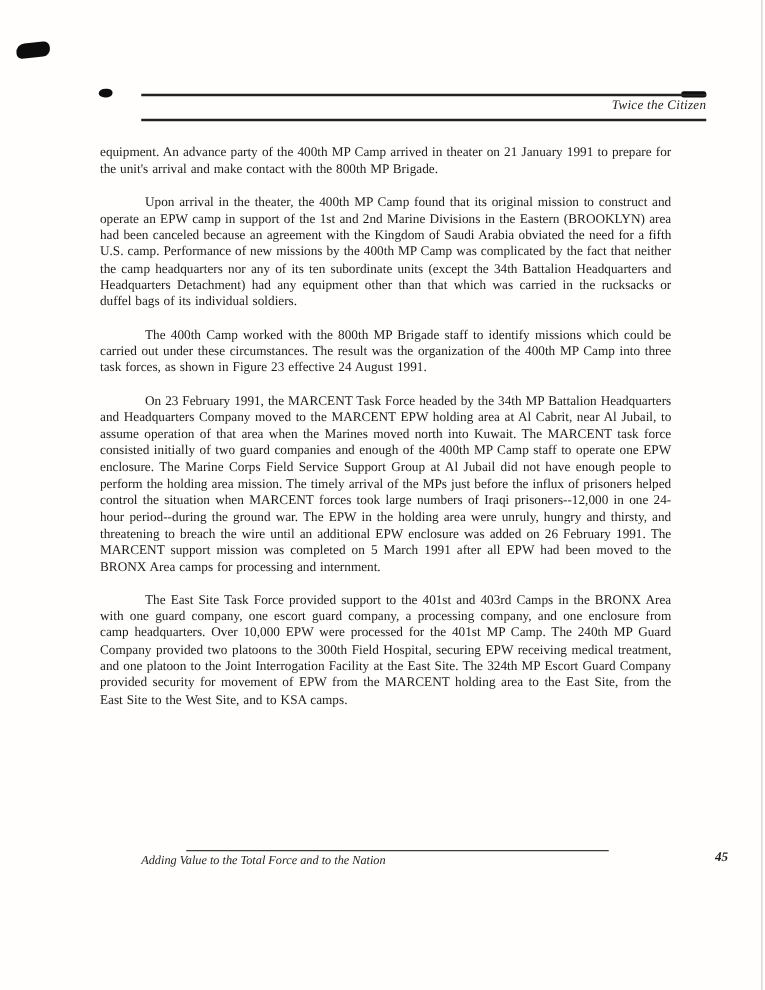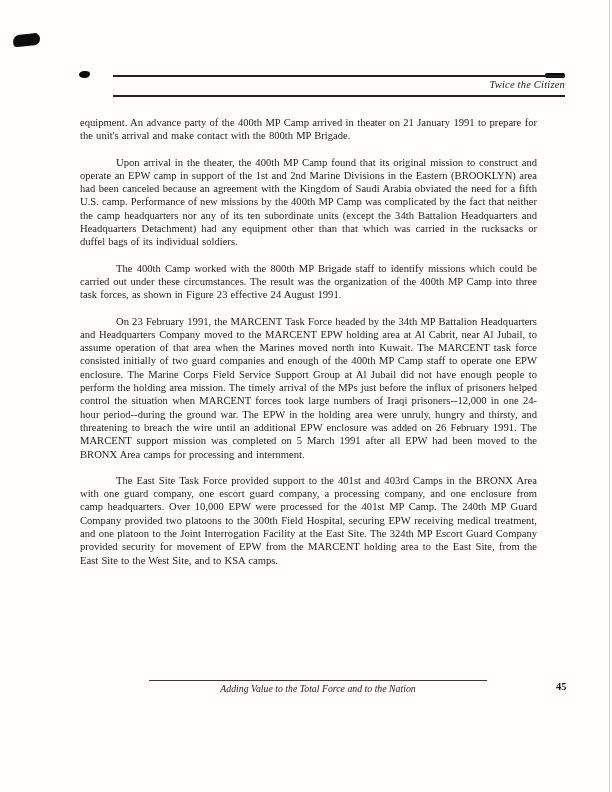--- a/index.html
+++ b/index.html
@@ -61,27 +61,28 @@
     word-spacing: 0.5px;
   }
   .body-text p.no-indent { text-indent: 0; }
   
   .footer-rule {
     position: absolute; left: 149px; top: 680px; width: 338px; height: 1px;
     background: #3a3a3a;
   }
   .footer-text {
     position: absolute; left: 113px; top: 683px; width: 410px;
-    text-align: center;
+    text-align: left;
     font-style: italic;
     font-size: 9.8px;
     color: #222;
   }
   .footer-page {
-    position: absolute; left: 556px; top: 681px;
+    position: absolute; left: 572px; top: 681px;
+    font-style: italic;
     font-weight: 600;
     font-size: 10.5px;
   }
 </style>
 </head>
 <body>
 
 <div class="page">
 
   <div class="artifact artifact-corner"></div>

